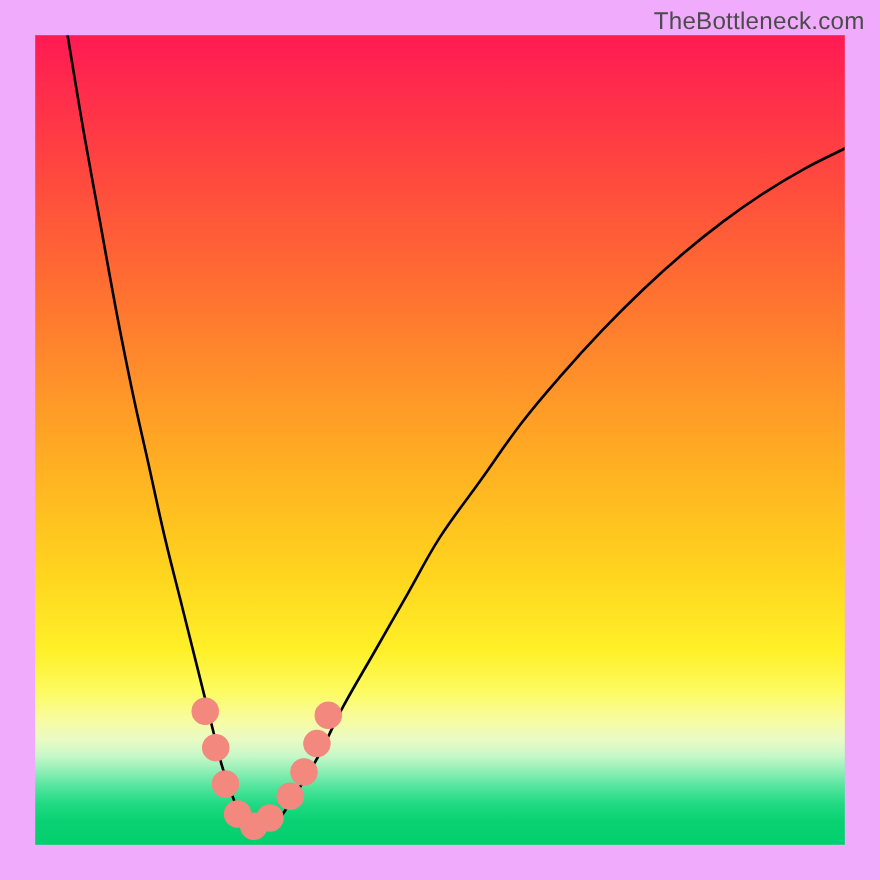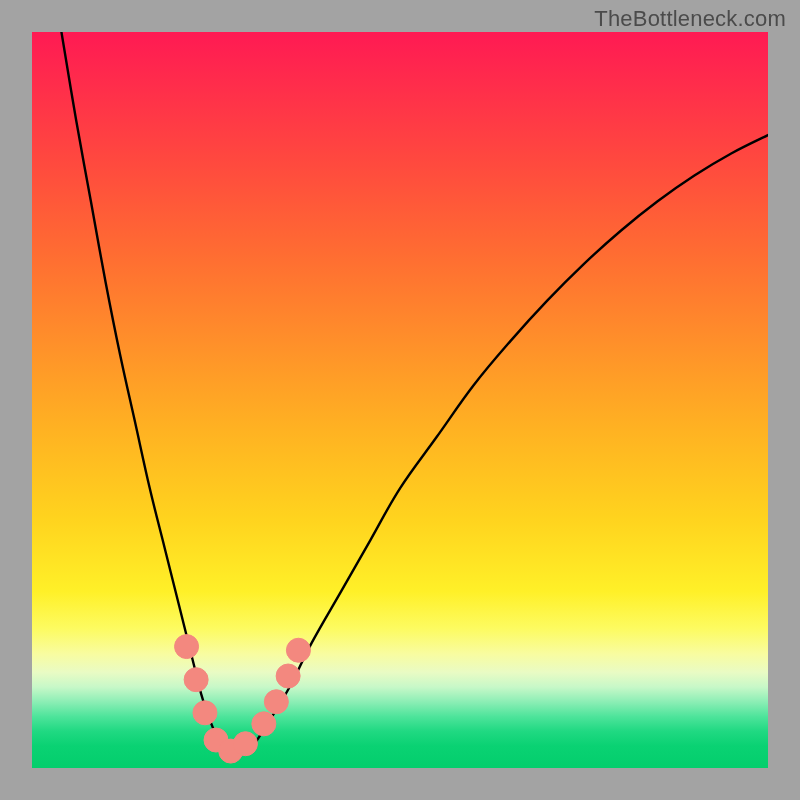--- a/index.html
+++ b/index.html
@@ -7,21 +7,21 @@
     padding: 0;
     width: 800px;
     height: 800px;
     background: #000;
     overflow: hidden;
     font-family: Arial, Helvetica, sans-serif;
   }
   .outer {
     width: 800px;
     height: 800px;
-    background: #a3a3a3;
+    background: #f0abfc;
     position: relative;
   }
   .plot {
     position: absolute;
     left: 32px;
     top: 32px;
     width: 736px;
     height: 736px;
     background: linear-gradient(to bottom,
       #ff1a53 0%,

